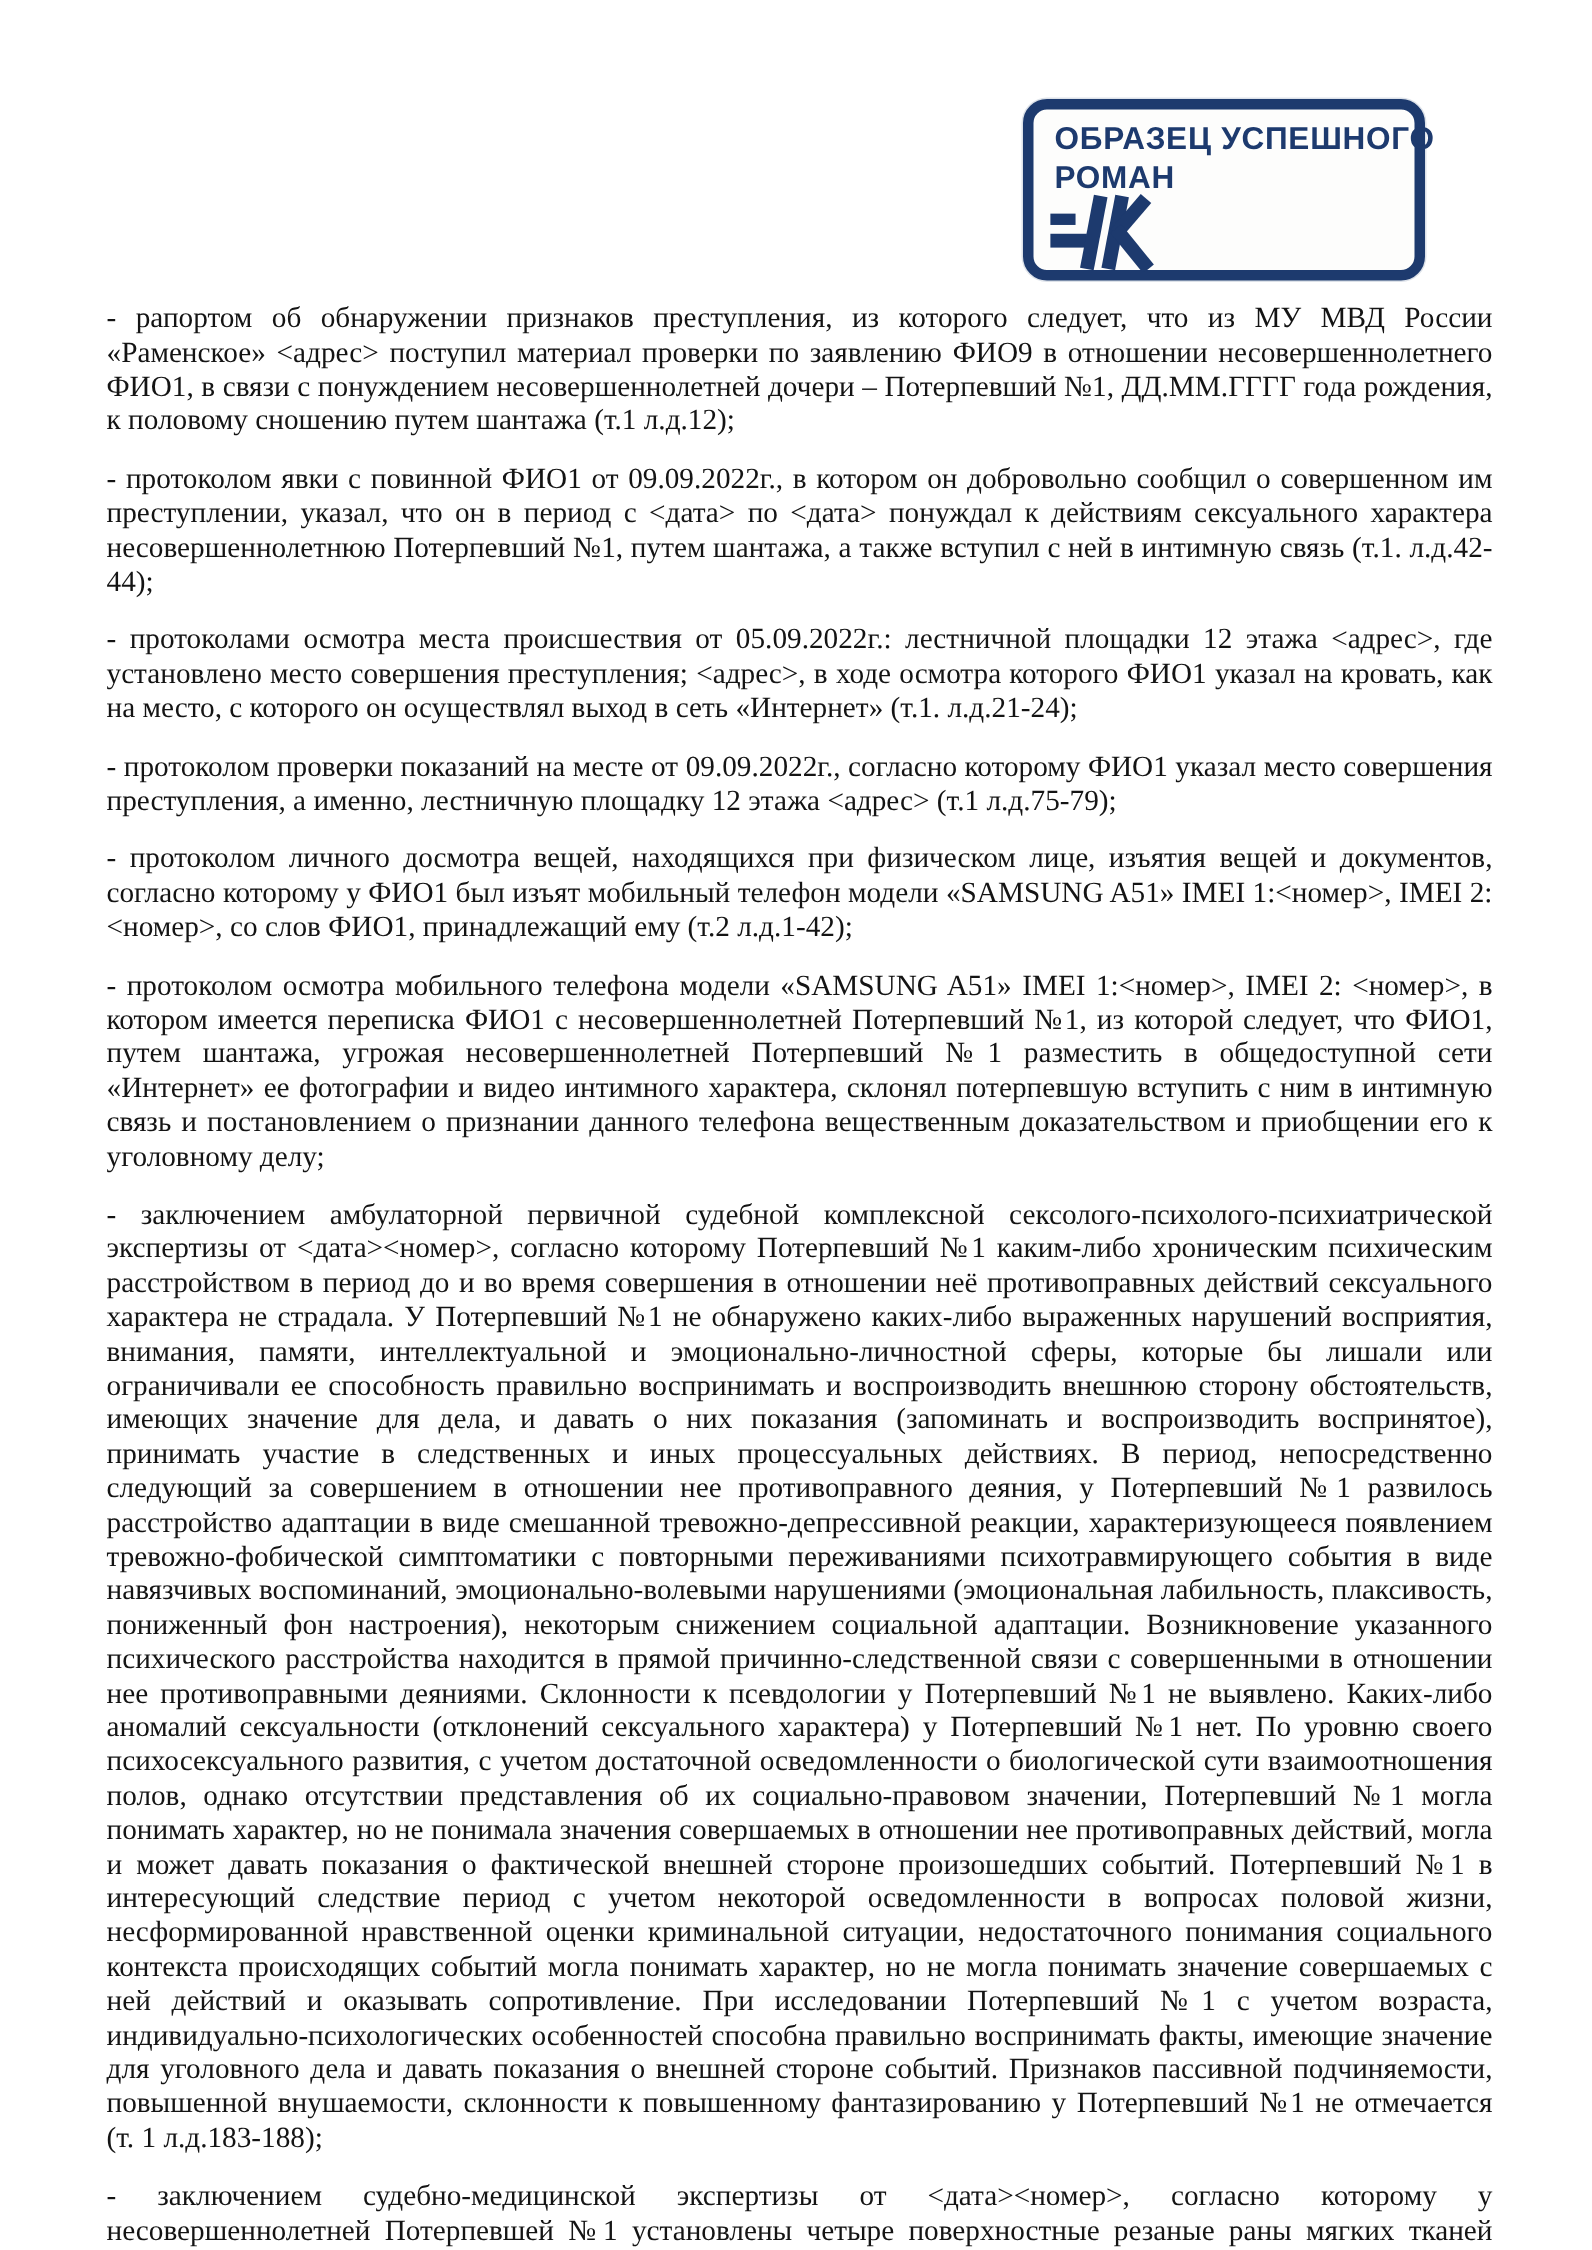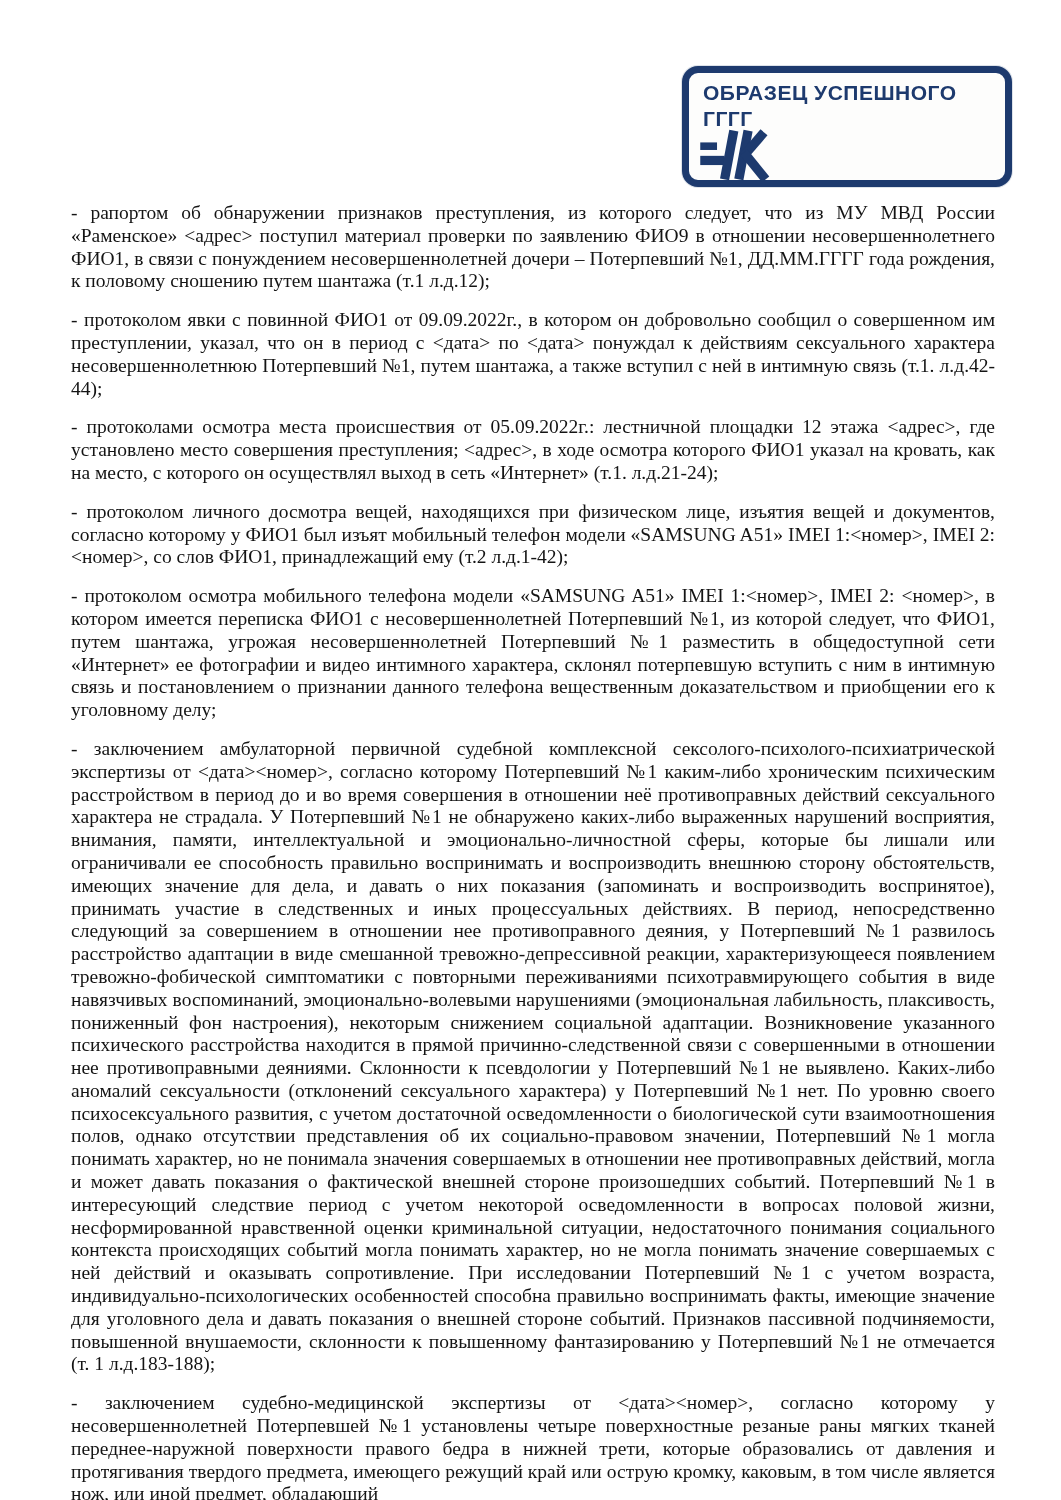--- a/index.html
+++ b/index.html
@@ -14,21 +14,21 @@
     background: #ffffff;
     overflow: hidden;
     font-family: "Liberation Serif", serif;
   }
 
   
   .logo-badge {
     position: absolute;
     left: 682px;
     top: 66px;
-    width: 330px;
+    width: 268px;
     height: 121px;
     box-sizing: border-box;
     border: 7px solid #1d3a6e;
     border-radius: 16px;
     background: #fdfdfc;
     box-shadow: 0 0 0 1px rgba(29,58,110,.15);
   }
   .logo-line1 {
     position: absolute;
     left: 14px;
@@ -89,40 +89,41 @@
     padding: 0;
   }
 </style>
 </head>
 <body>
 
 <div class="page">
 
   <div class="logo-badge">
     <div class="logo-line1">ОБРАЗЕЦ УСПЕШНОГО</div>
-    <div class="logo-line2">ГГГГ</div>
+    <div class="logo-line2">РОМАН</div>
 
     <svg class="logo-mark" viewBox="0 0 90 62" aria-hidden="true">
       <g fill="#1d3a6e">
         <rect x="0" y="16" width="20" height="9"></rect>
         <rect x="0" y="32" width="29" height="11"></rect>
       </g>
       <g stroke="#1d3a6e" stroke-width="11" fill="none">
         <line x1="40" y1="2" x2="29" y2="60"></line>
         <line x1="57" y1="2" x2="46" y2="60"></line>
         <line x1="76" y1="4" x2="52" y2="32"></line>
         <line x1="52" y1="28" x2="78" y2="60"></line>
       </g>
     </svg>
 
   </div>
 
   <div class="doc-body">
     <p>- рапортом об обнаружении признаков преступления, из которого следует, что из МУ МВД России «Раменское» &lt;адрес&gt; поступил материал проверки по заявлению ФИО9 в отношении несовершеннолетнего ФИО1, в связи с понуждением несовершеннолетней дочери – Потерпевший №1, ДД.ММ.ГГГГ года рождения, к половому сношению путем шантажа (т.1 л.д.12);</p>
     <p>- протоколом явки с повинной ФИО1 от 09.09.2022г., в котором он добровольно сообщил о совершенном им преступлении, указал, что он в период с &lt;дата&gt; по &lt;дата&gt; понуждал к действиям сексуального характера несовершеннолетнюю Потерпевший №1, путем шантажа, а также вступил с ней в интимную связь (т.1. л.д.42-44);</p>
     <p>- протоколами осмотра места происшествия от 05.09.2022г.: лестничной площадки 12 этажа &lt;адрес&gt;, где установлено место совершения преступления; &lt;адрес&gt;, в ходе осмотра которого ФИО1 указал на кровать, как на место, с которого он осуществлял выход в сеть «Интернет» (т.1. л.д.21-24);</p>
+    <p>- протоколом проверки показаний на месте от 09.09.2022г., согласно которому ФИО1 указал место совершения преступления, а именно, лестничную площадку 12 этажа &lt;адрес&gt; (т.1 л.д.75-79);</p>
     <p>- протоколом личного досмотра вещей, находящихся при физическом лице, изъятия вещей и документов, согласно которому у ФИО1 был изъят мобильный телефон модели «SAMSUNG A51» IMEI 1:&lt;номер&gt;, IMEI 2: &lt;номер&gt;, со слов ФИО1, принадлежащий ему (т.2 л.д.1-42);</p>
     <p>- протоколом осмотра мобильного телефона модели «SAMSUNG A51» IMEI 1:&lt;номер&gt;, IMEI 2: &lt;номер&gt;, в котором имеется переписка ФИО1 с несовершеннолетней Потерпевший №1, из которой следует, что ФИО1, путем шантажа, угрожая несовершеннолетней Потерпевший №1 разместить в общедоступной сети «Интернет» ее фотографии и видео интимного характера, склонял потерпевшую вступить с ним в интимную связь и постановлением о признании данного телефона вещественным доказательством и приобщении его к уголовному делу;</p>
     <p>- заключением амбулаторной первичной судебной комплексной сексолого-психолого-психиатрической экспертизы от &lt;дата&gt;&lt;номер&gt;, согласно которому Потерпевший №1 каким-либо хроническим психическим расстройством в период до и во время совершения в отношении неё противоправных действий сексуального характера не страдала. У Потерпевший №1 не обнаружено каких-либо выраженных нарушений восприятия, внимания, памяти, интеллектуальной и эмоционально-личностной сферы, которые бы лишали или ограничивали ее способность правильно воспринимать и воспроизводить внешнюю сторону обстоятельств, имеющих значение для дела, и давать о них показания (запоминать и воспроизводить воспринятое), принимать участие в следственных и иных процессуальных действиях. В период, непосредственно следующий за совершением в отношении нее противоправного деяния, у Потерпевший №1 развилось расстройство адаптации в виде смешанной тревожно-депрессивной реакции, характеризующееся появлением тревожно-фобической симптоматики с повторными переживаниями психотравмирующего события в виде навязчивых воспоминаний, эмоционально-волевыми нарушениями (эмоциональная лабильность, плаксивость, пониженный фон настроения), некоторым снижением социальной адаптации. Возникновение указанного психического расстройства находится в прямой причинно-следственной связи с совершенными в отношении нее противоправными деяниями. Склонности к псевдологии у Потерпевший №1 не выявлено. Каких-либо аномалий сексуальности (отклонений сексуального характера) у Потерпевший №1 нет. По уровню своего психосексуального развития, с учетом достаточной осведомленности о биологической сути взаимоотношения полов, однако отсутствии представления об их социально-правовом значении, Потерпевший №1 могла понимать характер, но не понимала значения совершаемых в отношении нее противоправных действий, могла и может давать показания о фактической внешней стороне произошедших событий. Потерпевший №1 в интересующий следствие период с учетом некоторой осведомленности в вопросах половой жизни, несформированной нравственной оценки криминальной ситуации, недостаточного понимания социального контекста происходящих событий могла понимать характер, но не могла понимать значение совершаемых с ней действий и оказывать сопротивление. При исследовании Потерпевший №1 с учетом возраста, индивидуально-психологических особенностей способна правильно воспринимать факты, имеющие значение для уголовного дела и давать показания о внешней стороне событий. Признаков пассивной подчиняемости, повышенной внушаемости, склонности к повышенному фантазированию у Потерпевший №1 не отмечается (т. 1 л.д.183-188);</p>
     <p>- заключением судебно-медицинской экспертизы от &lt;дата&gt;&lt;номер&gt;, согласно которому у несовершеннолетней Потерпевшей №1 установлены четыре поверхностные резаные раны мягких тканей переднее-наружной поверхности правого бедра в нижней трети, которые образовались от давления и протягивания твердого предмета, имеющего режущий край или острую кромку, каковым, в том числе является нож, или иной предмет, обладающий</p>
   </div>
 
 </div>
 
 </body></html>

